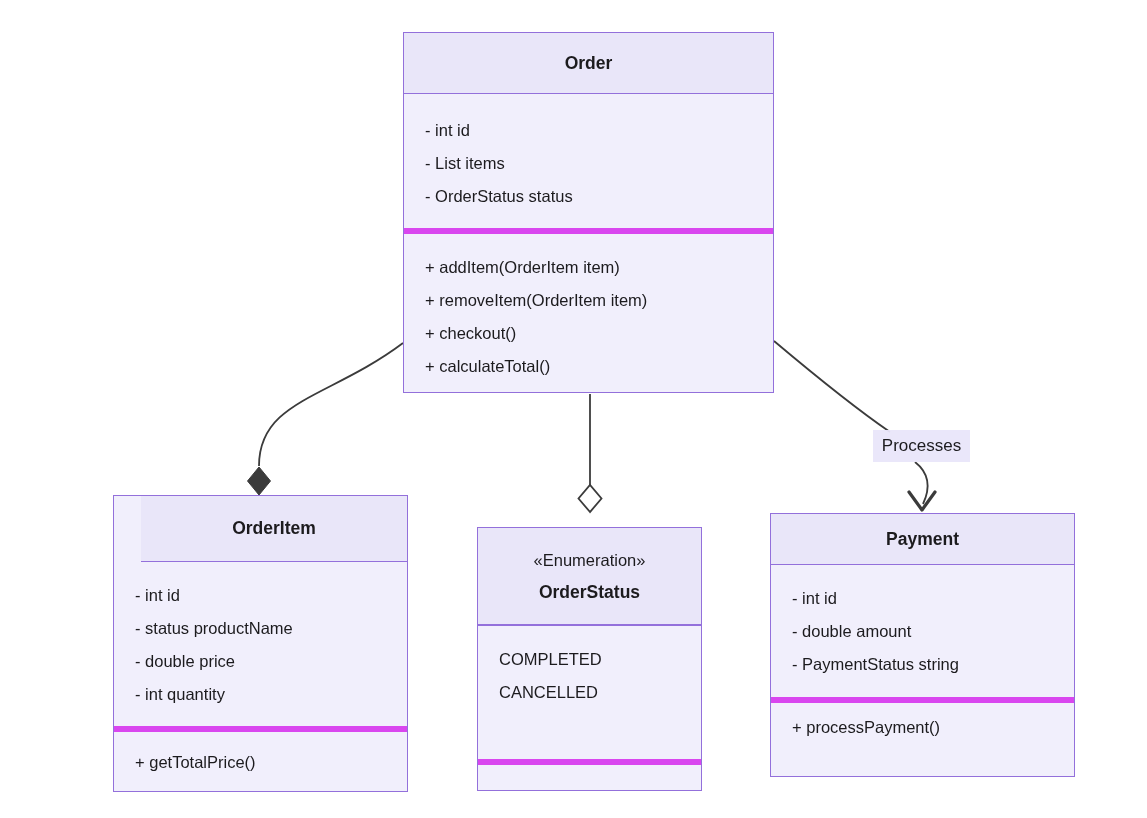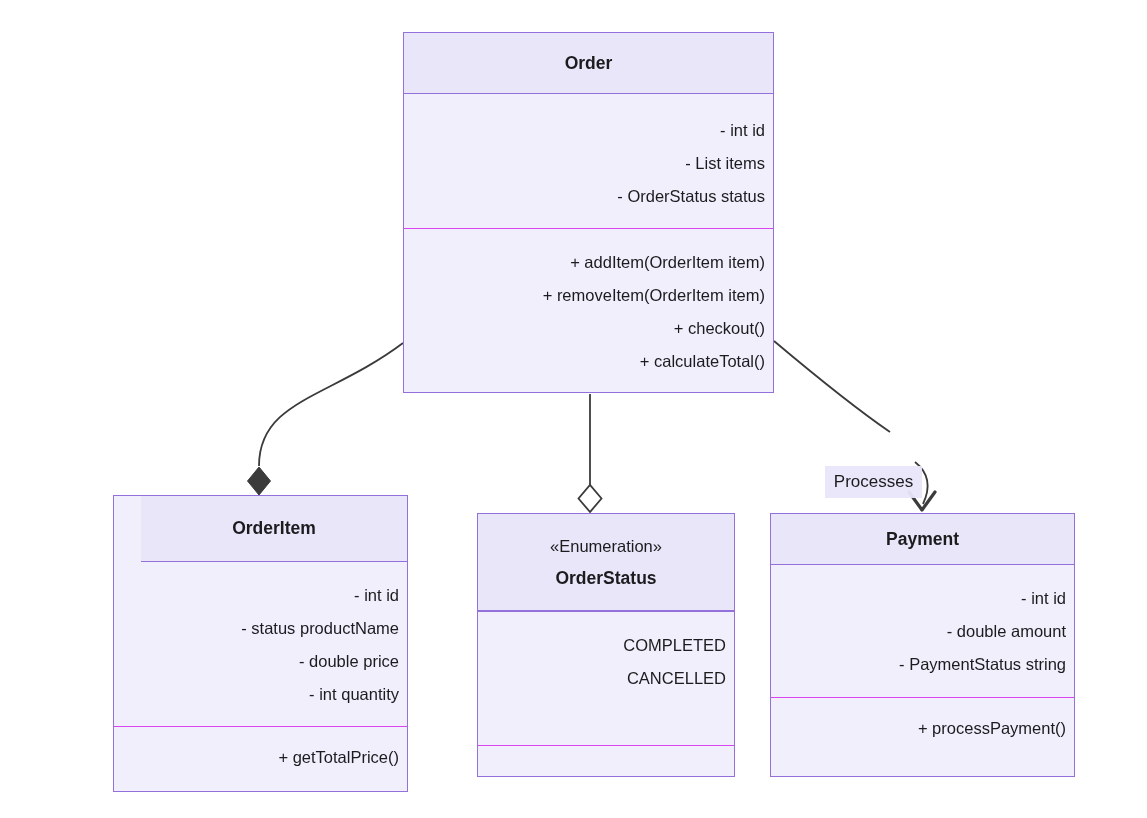--- a/index.html
+++ b/index.html
@@ -31,29 +31,28 @@
     font-size:17.5px;
   }
   .stereotype{
     font-weight:normal;
     font-size:16.5px;
     line-height:32px;
   }
   .enum-name{line-height:32px;}
   .section{
     box-sizing:border-box;
-    border-top:1px solid #d946ef;
+    border-top:6px solid #d946ef;
     padding:13px 8px 0 21px;
     font-size:16.5px;
   }
   .section.first{border-top:none;}
   .member{
     line-height:33px;
     white-space:nowrap;
-    text-align:right;
   }
   .edge-label{
     position:absolute;
     z-index:3;
     background:rgba(233,230,250,0.95);
     font-size:17px;
     display:flex;
     align-items:center;
     justify-content:center;
   }
@@ -103,41 +102,41 @@
       <div class="member">- int id</div>
       <div class="member">- status productName</div>
       <div class="member">- double price</div>
       <div class="member">- int quantity</div>
     </div>
     <div class="section" style="height:67px;padding-top:14px;">
       <div class="member">+ getTotalPrice()</div>
     </div>
   </div>
 
-  <div class="class-box" style="left:477px;top:513px;width:258px;height:264px;">
+  <div class="class-box" style="left:477px;top:527px;width:225px;height:264px;">
     <div class="class-title" style="height:97px;">
       <span class="stereotype">«Enumeration»</span>
       <span class="enum-name">OrderStatus</span>
     </div>
     <div class="section first" style="border-top:1px solid #9370db;height:134px;padding-top:17px;">
       <div class="member">COMPLETED</div>
       <div class="member">CANCELLED</div>
     </div>
     <div class="section" style="height:31px;"></div>
   </div>
 
   <div class="class-box" style="left:770px;top:513px;width:305px;height:264px;">
     <div class="class-title" style="height:51px;">
       <span>Payment</span>
     </div>
     <div class="section first" style="height:132px;padding-top:17px;">
       <div class="member">- int id</div>
       <div class="member">- double amount</div>
       <div class="member">- PaymentStatus string</div>
     </div>
-    <div class="section" style="height:66px;padding-top:14px;">
+    <div class="section" style="height:66px;padding-top:8px;">
       <div class="member">+ processPayment()</div>
     </div>
   </div>
 
-  <div class="edge-label" style="left:825px;top:430px;width:97px;height:32px;margin-top:36px;">Processes</div>
+  <div class="edge-label" style="left:873px;top:430px;width:97px;height:32px;">Processes</div>
 
 </div>
 
 </body></html>

